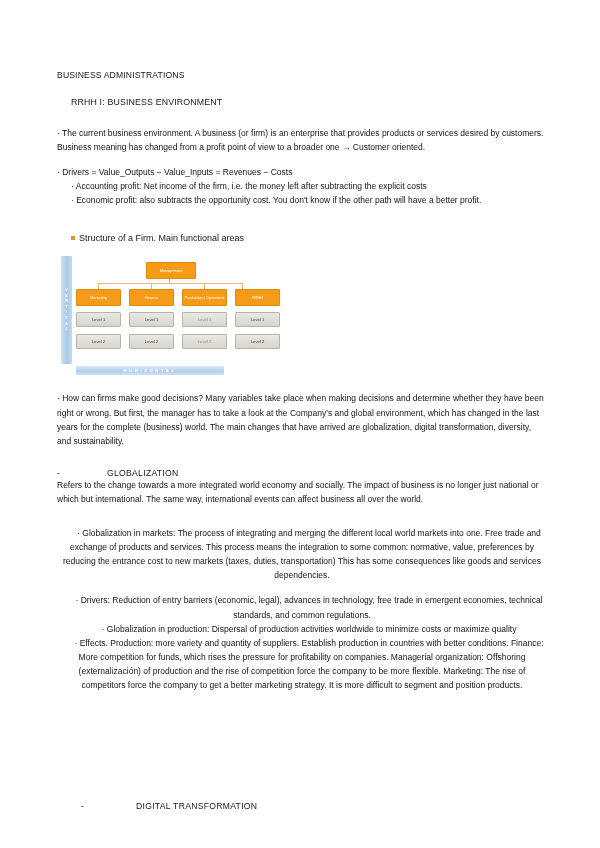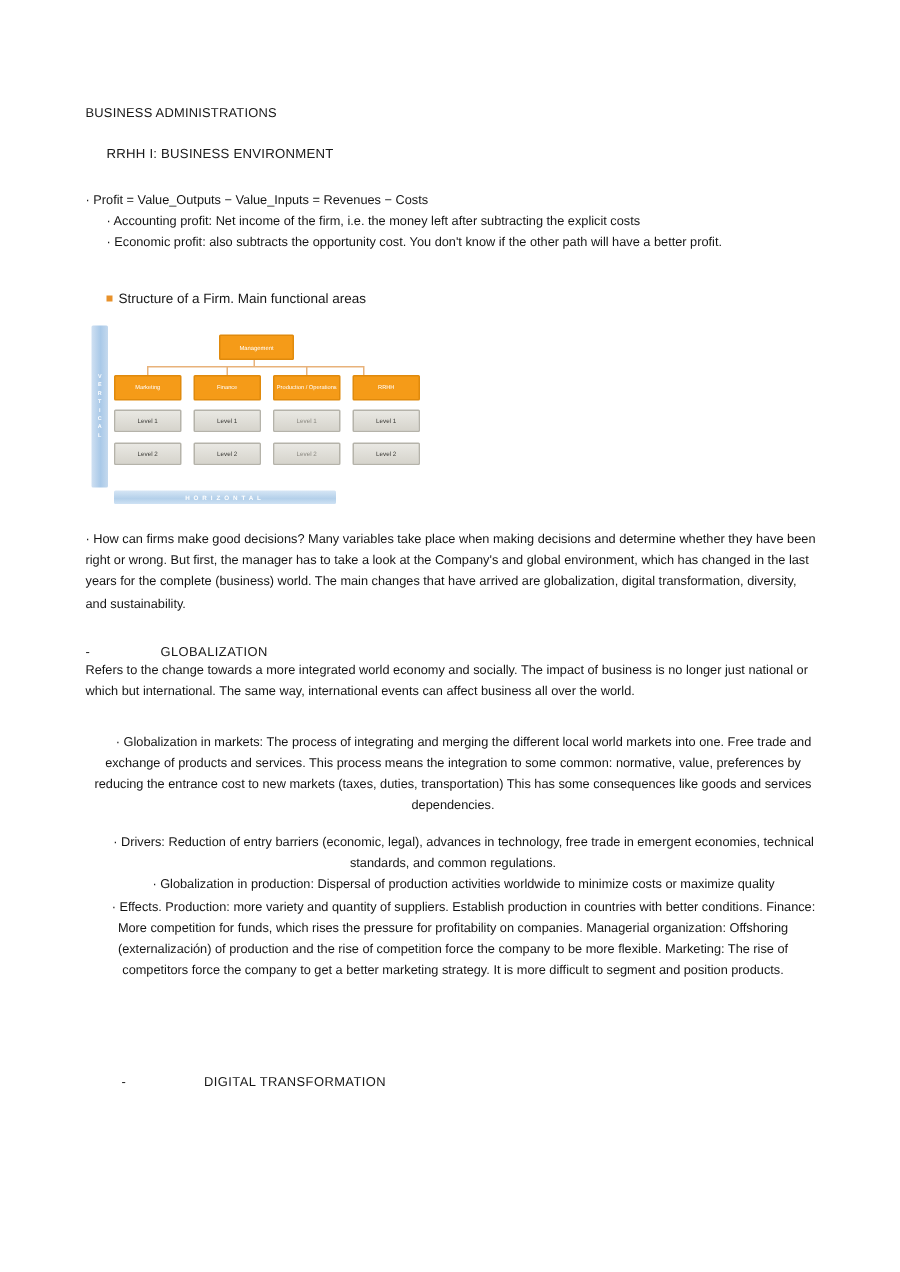--- a/index.html
+++ b/index.html
@@ -211,22 +211,23 @@
 </head>
 <body>
 
 <div class="page">
   <div class="doc-body">
 
     <div class="title">BUSINESS ADMINISTRATIONS</div>
 
     <div class="subtitle">RRHH I: BUSINESS ENVIRONMENT</div>
 
-
-    <p class="para tight">· Profit = Value_Outputs − Value_Inputs = Revenues − Costs</p>
+    <p class="para">· The current business environment. A business (or firm) is an enterprise that provides products or services desired by customers. Business meaning has changed from a profit point of view to a broader one → Customer oriented.</p>
+
+    <p class="para tight">· Drivers = Value_Outputs − Value_Inputs = Revenues − Costs</p>
 
     <p class="para tight indent1">· Accounting profit: Net income of the firm, i.e. the money left after subtracting the explicit costs</p>
 
     <p class="para indent1" style="text-indent:0;">· Economic profit: also subtracts the opportunity cost. You don't know if the other path will have a better profit.</p>
 
     <div class="gap-md"></div>
 
     <div class="bullet-head">
       <span class="sq-bullet"></span>
       <span>Structure of a Firm. Main functional areas</span>
@@ -291,18 +292,18 @@
 
     <p class="para tight hang">· Drivers: Reduction of entry barriers (economic, legal), advances in technology, free trade in emergent economies, technical standards, and common regulations.</p>
 
     <p class="para tight hang">· Globalization in production: Dispersal of production activities worldwide to minimize costs or maximize quality</p>
 
     <p class="para hang">· Effects. Production: more variety and quantity of suppliers. Establish production in countries with better conditions. Finance: More competition for funds, which rises the pressure for profitability on companies. Managerial organization: Offshoring (externalización) of production and the rise of competition force the company to be more flexible. Marketing: The rise of competitors force the company to get a better marketing strategy. It is more difficult to segment and position products.</p>
 
     <div class="gap-lg"></div>
     <div class="gap-lg"></div>
 
-    <div class="section-head" style="padding-left:24px;">
+    <div class="section-head" style="padding-left:24px;margin-top:46px;">
       <span class="dash-wide">-</span><span>DIGITAL TRANSFORMATION</span>
     </div>
 
   </div>
 </div>
 
 </body></html>

